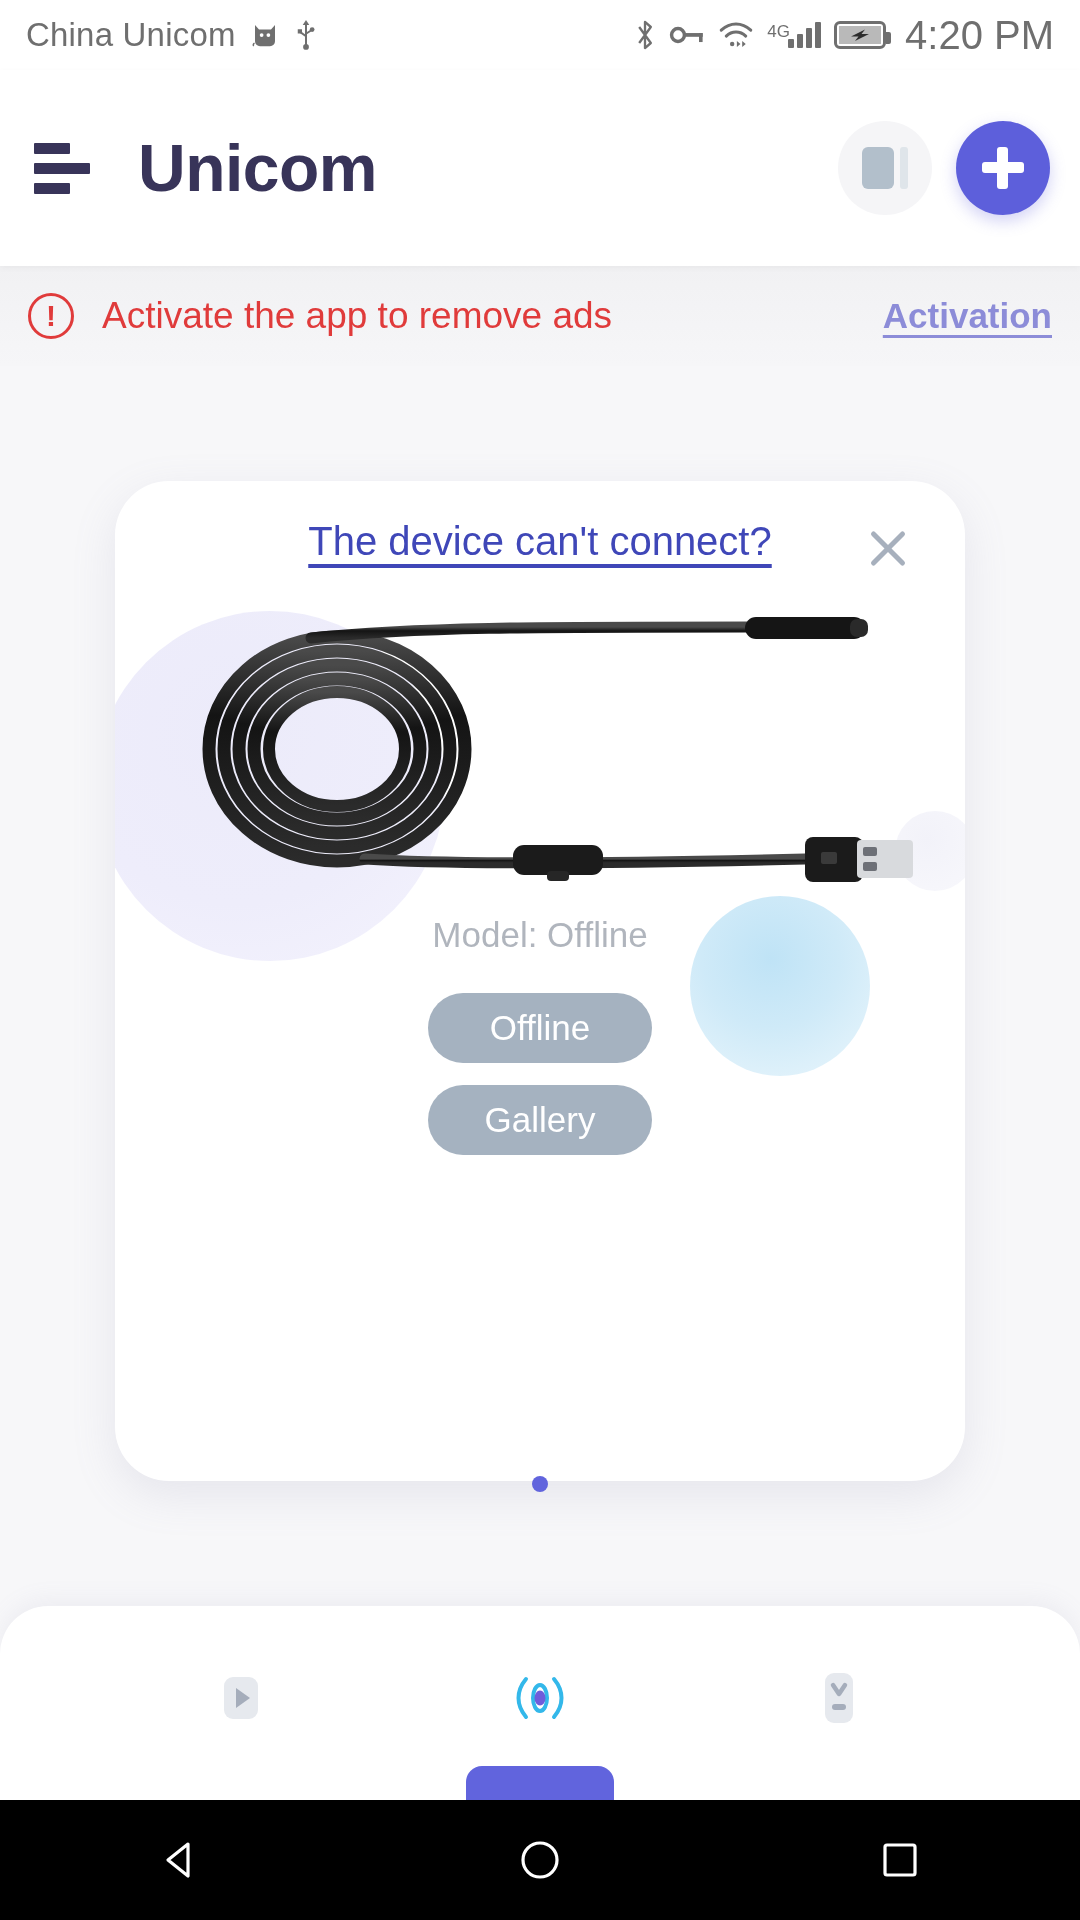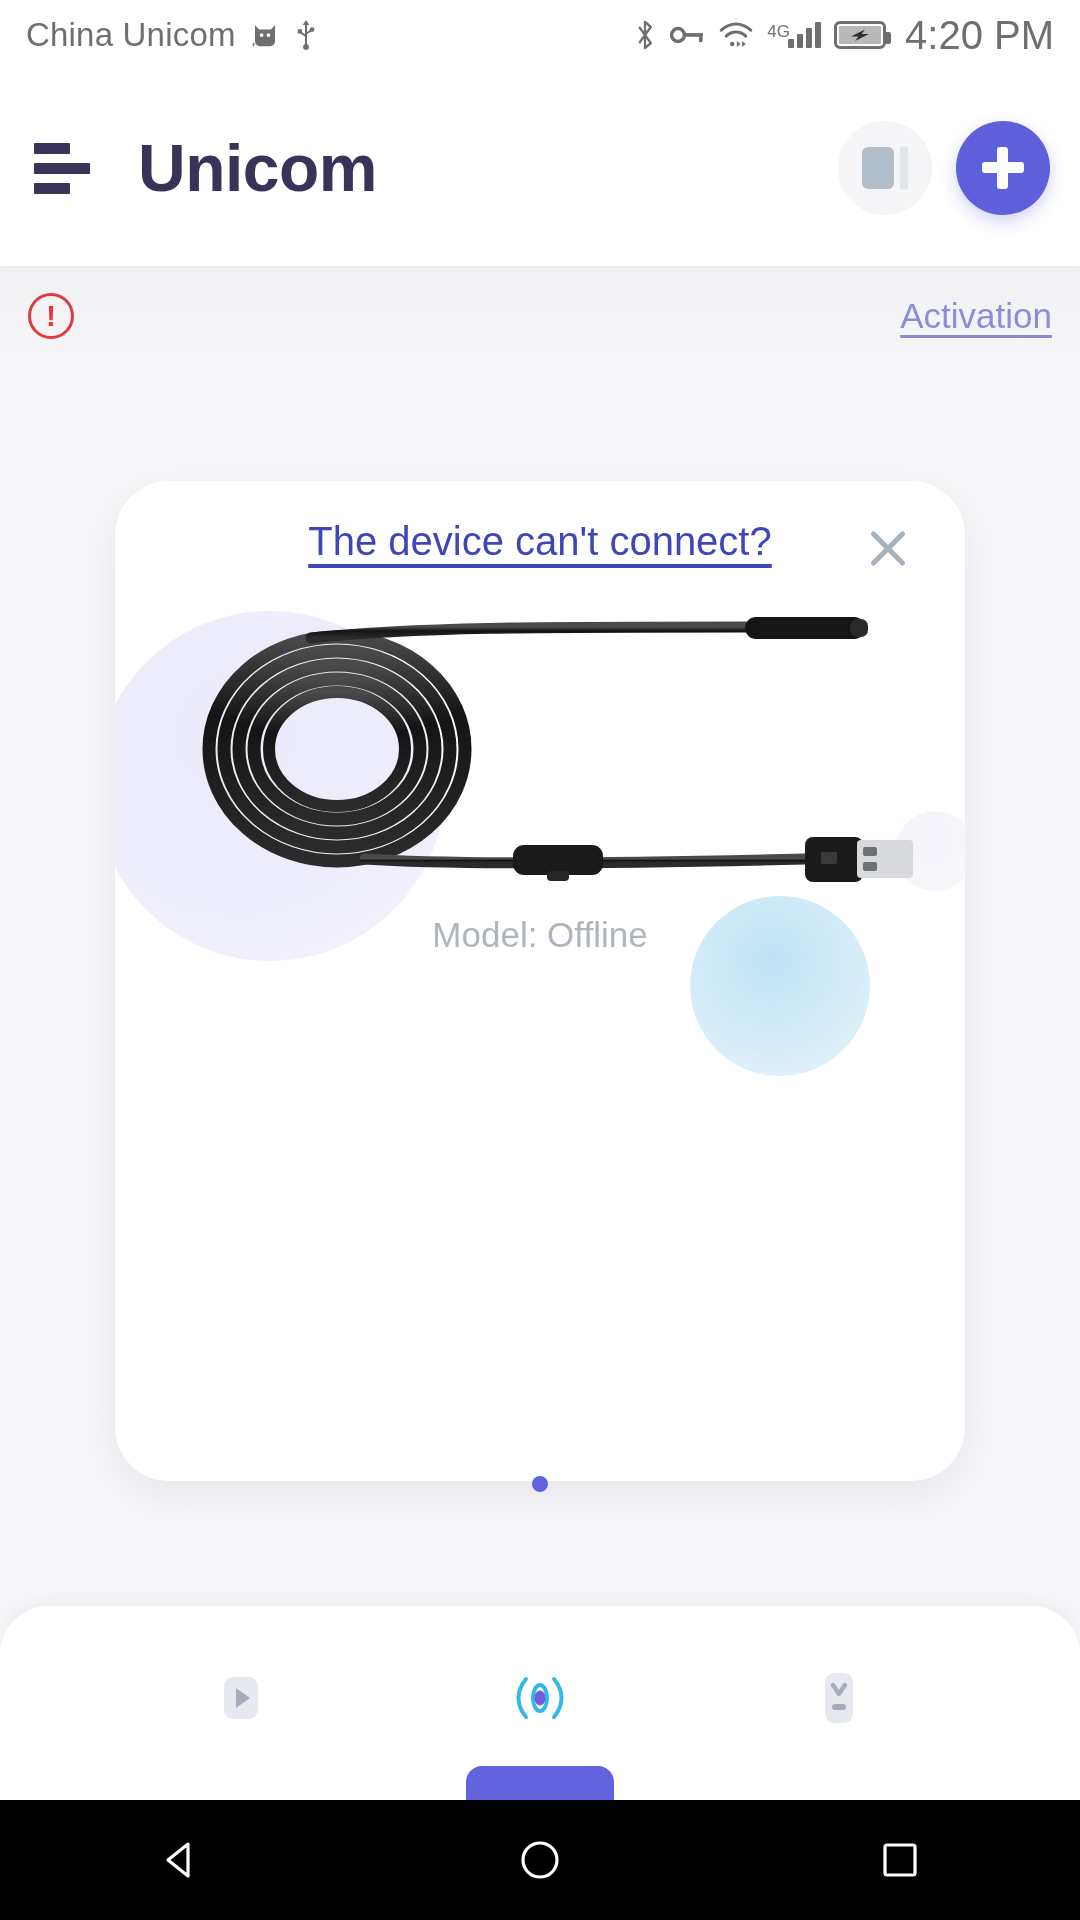--- a/index.html
+++ b/index.html
@@ -115,21 +115,21 @@
   }
   .warn-icon {
     width: 46px; height: 46px; border: 3px solid #e03b3b; border-radius: 50%;
     display: flex; align-items: center; justify-content: center;
     color: #e03b3b; font-size: 30px; font-weight: bold; line-height: 1;
     flex: 0 0 auto;
   }
   .ad-text { font-size: 37px; color: #e03b3b; margin-left: 28px; }
   .activation-link {
     margin-left: auto; font-size: 35px; color: #8c8cd8;
-    text-decoration: underline; text-underline-offset: 7px; cursor: pointer;
+    text-decoration: underline; text-underline-offset: 7px; cursor: pointer; font-weight: bold;
   }
 
   
   .card-area {
     position: absolute; top: 366px; left: 0;
     width: 1008px; height: 1240px;
     background: #f7f7f9;
   }
   .device-card {
     position: absolute; left: 115px; top: 115px;
@@ -306,20 +306,21 @@
         </span>
       </div>
       <div class="circle-btn btn-add">
         <span class="plus-glyph"></span>
       </div>
     </div>
   </div>
 
   <div class="ad-banner">
     <span class="warn-icon">!</span>
+    <span class="ad-text">Activate the app to remove ads</span>
     <span class="activation-link">Activation</span>
   </div>
 
   <div class="card-area">
     <div class="device-card">
 
       <span class="blob blob-1"></span>
       <span class="blob blob-2"></span>
       <span class="blob blob-3"></span>
 
@@ -359,20 +360,24 @@
           <rect x="690" y="228" width="58" height="45" rx="8" fill="#1b1b1b"></rect>
           <rect x="742" y="231" width="56" height="38" rx="4" fill="#d8dadd"></rect>
           <rect x="748" y="238" width="14" height="9" rx="2" fill="#6d7077"></rect>
           <rect x="748" y="253" width="14" height="9" rx="2" fill="#6d7077"></rect>
           <rect x="706" y="243" width="16" height="12" rx="2" fill="#3a3a3a"></rect>
         </svg>
       </div>
 
       <div class="device-model">Model: Offline</div>
 
+      <div class="pill-group">
+        <div class="pill">Offline</div>
+        <div class="pill">Gallery</div>
+      </div>
     </div>
 
     <div class="page-dots">
       <span class="dot"></span>
     </div>
   </div>
 
   <div class="bottom-sheet">
     <div class="tab-row">
       <div class="tab-item">

